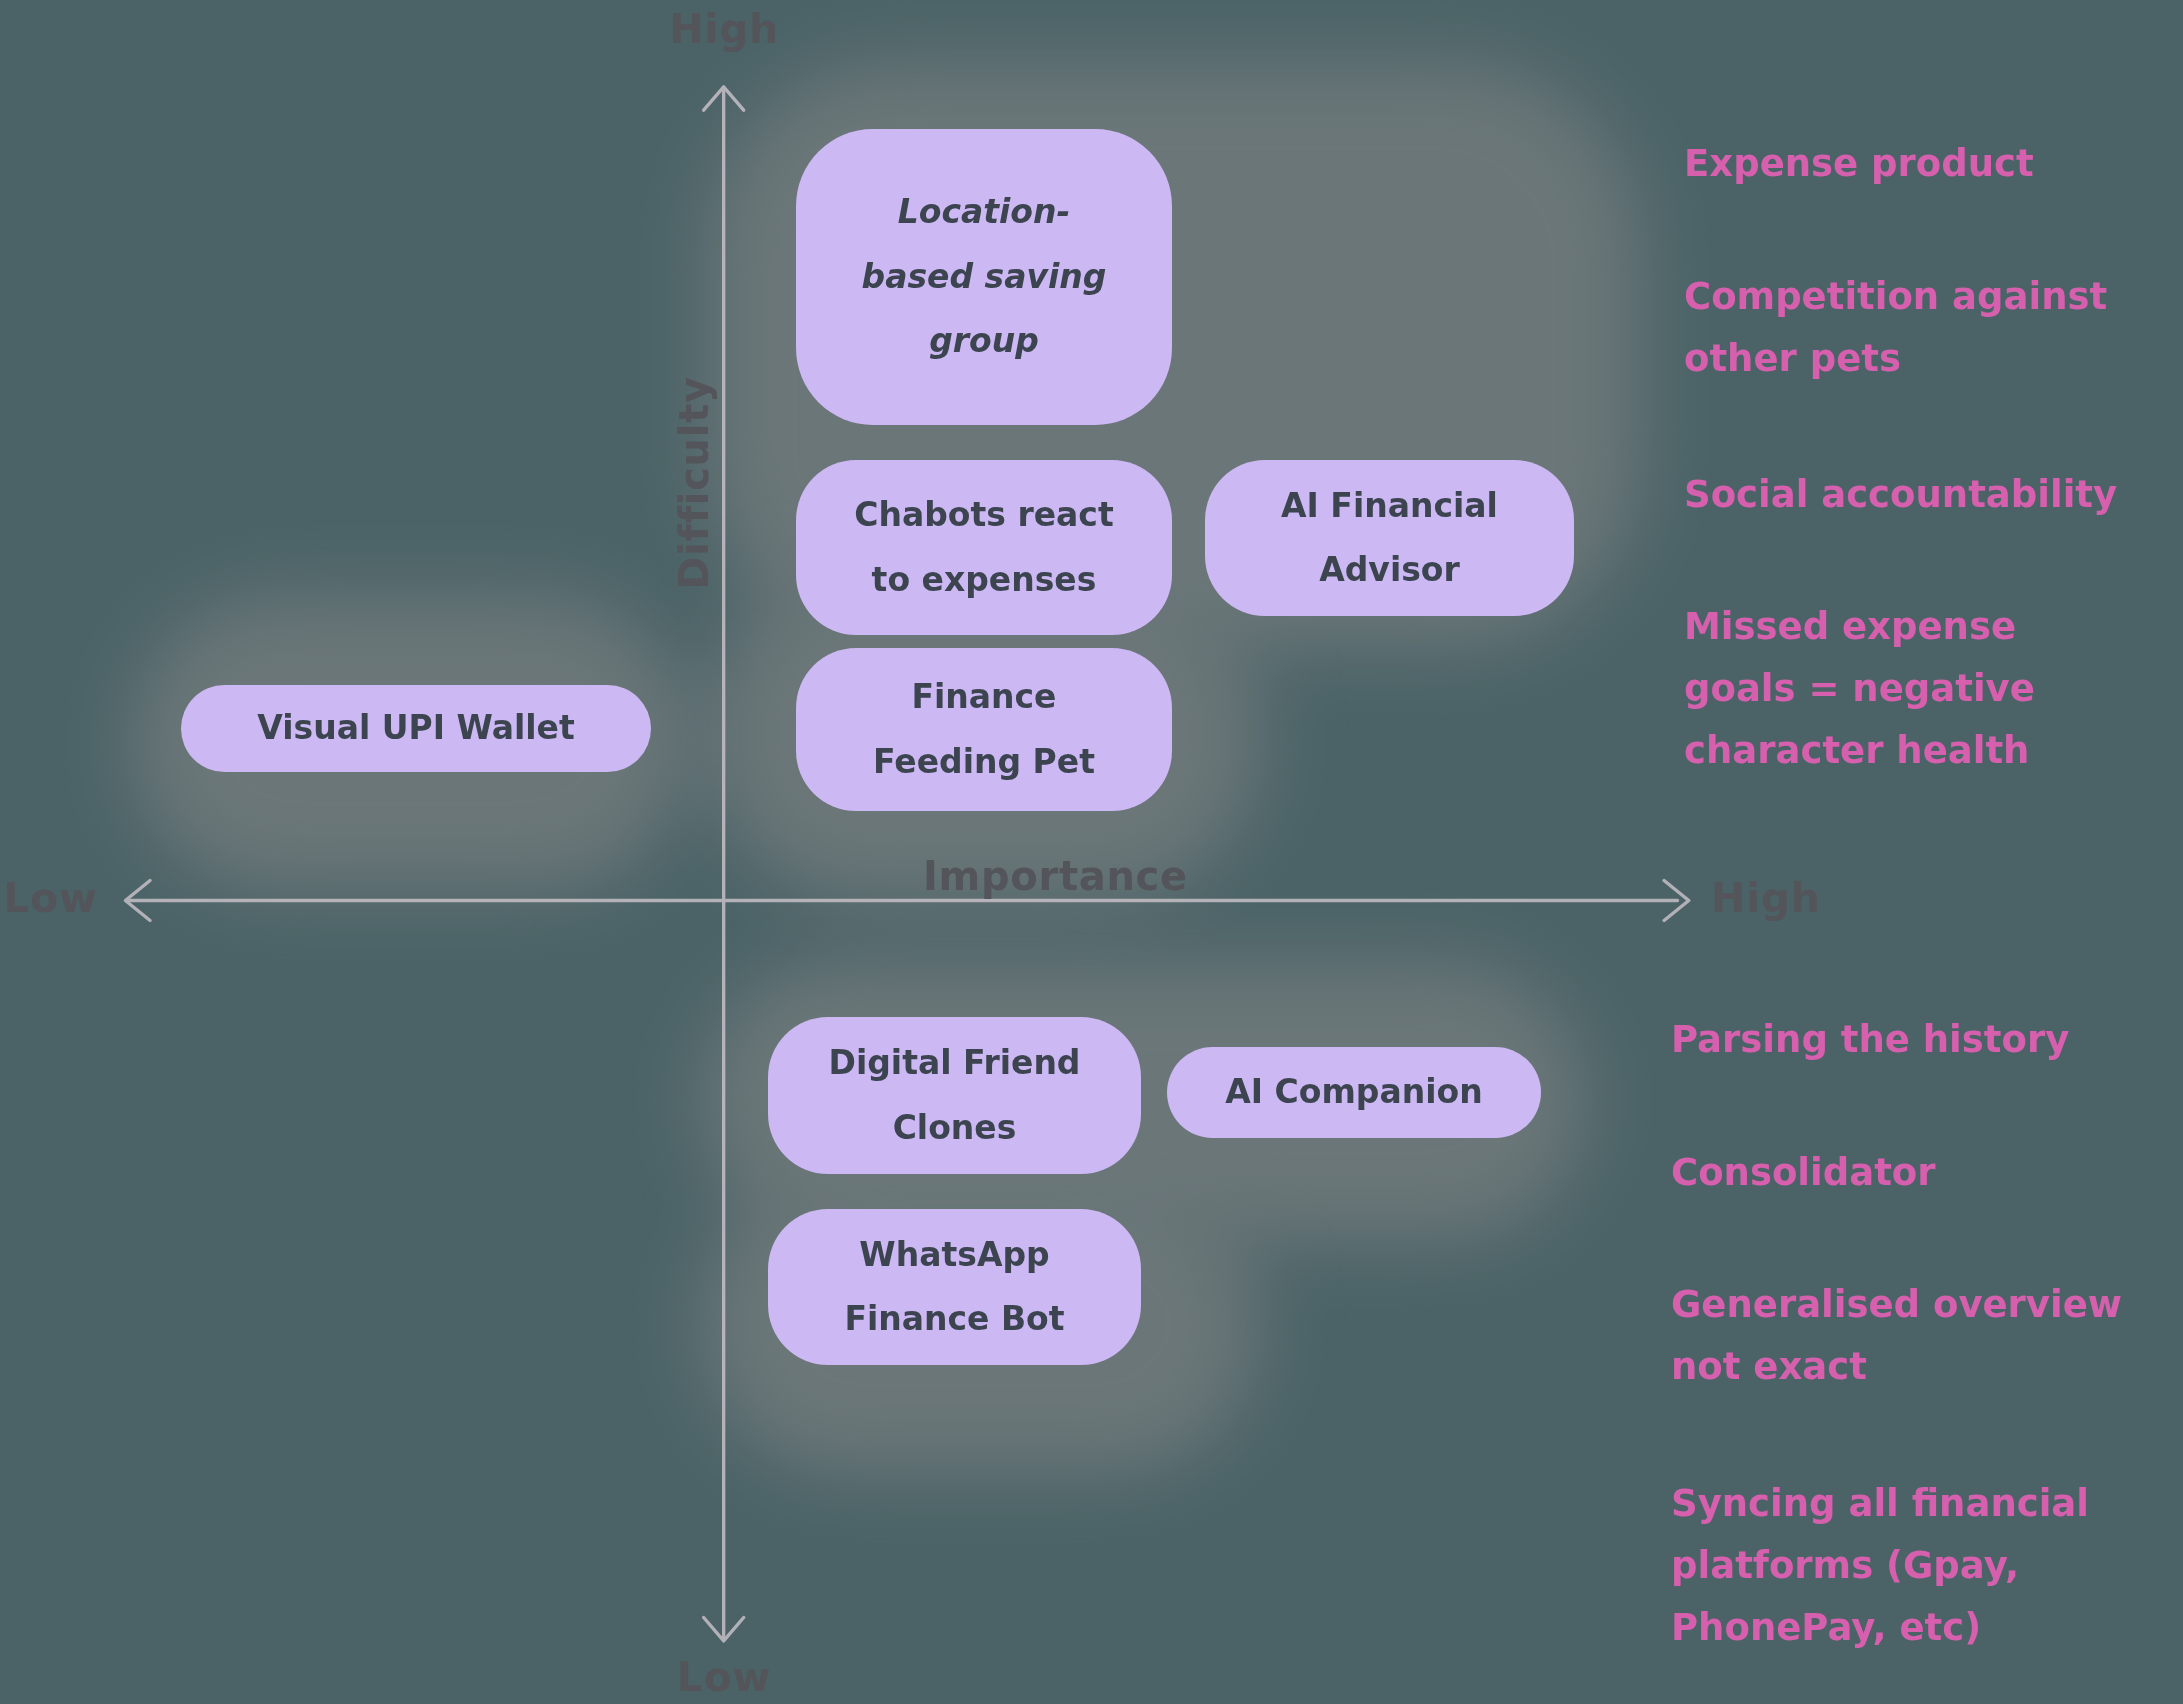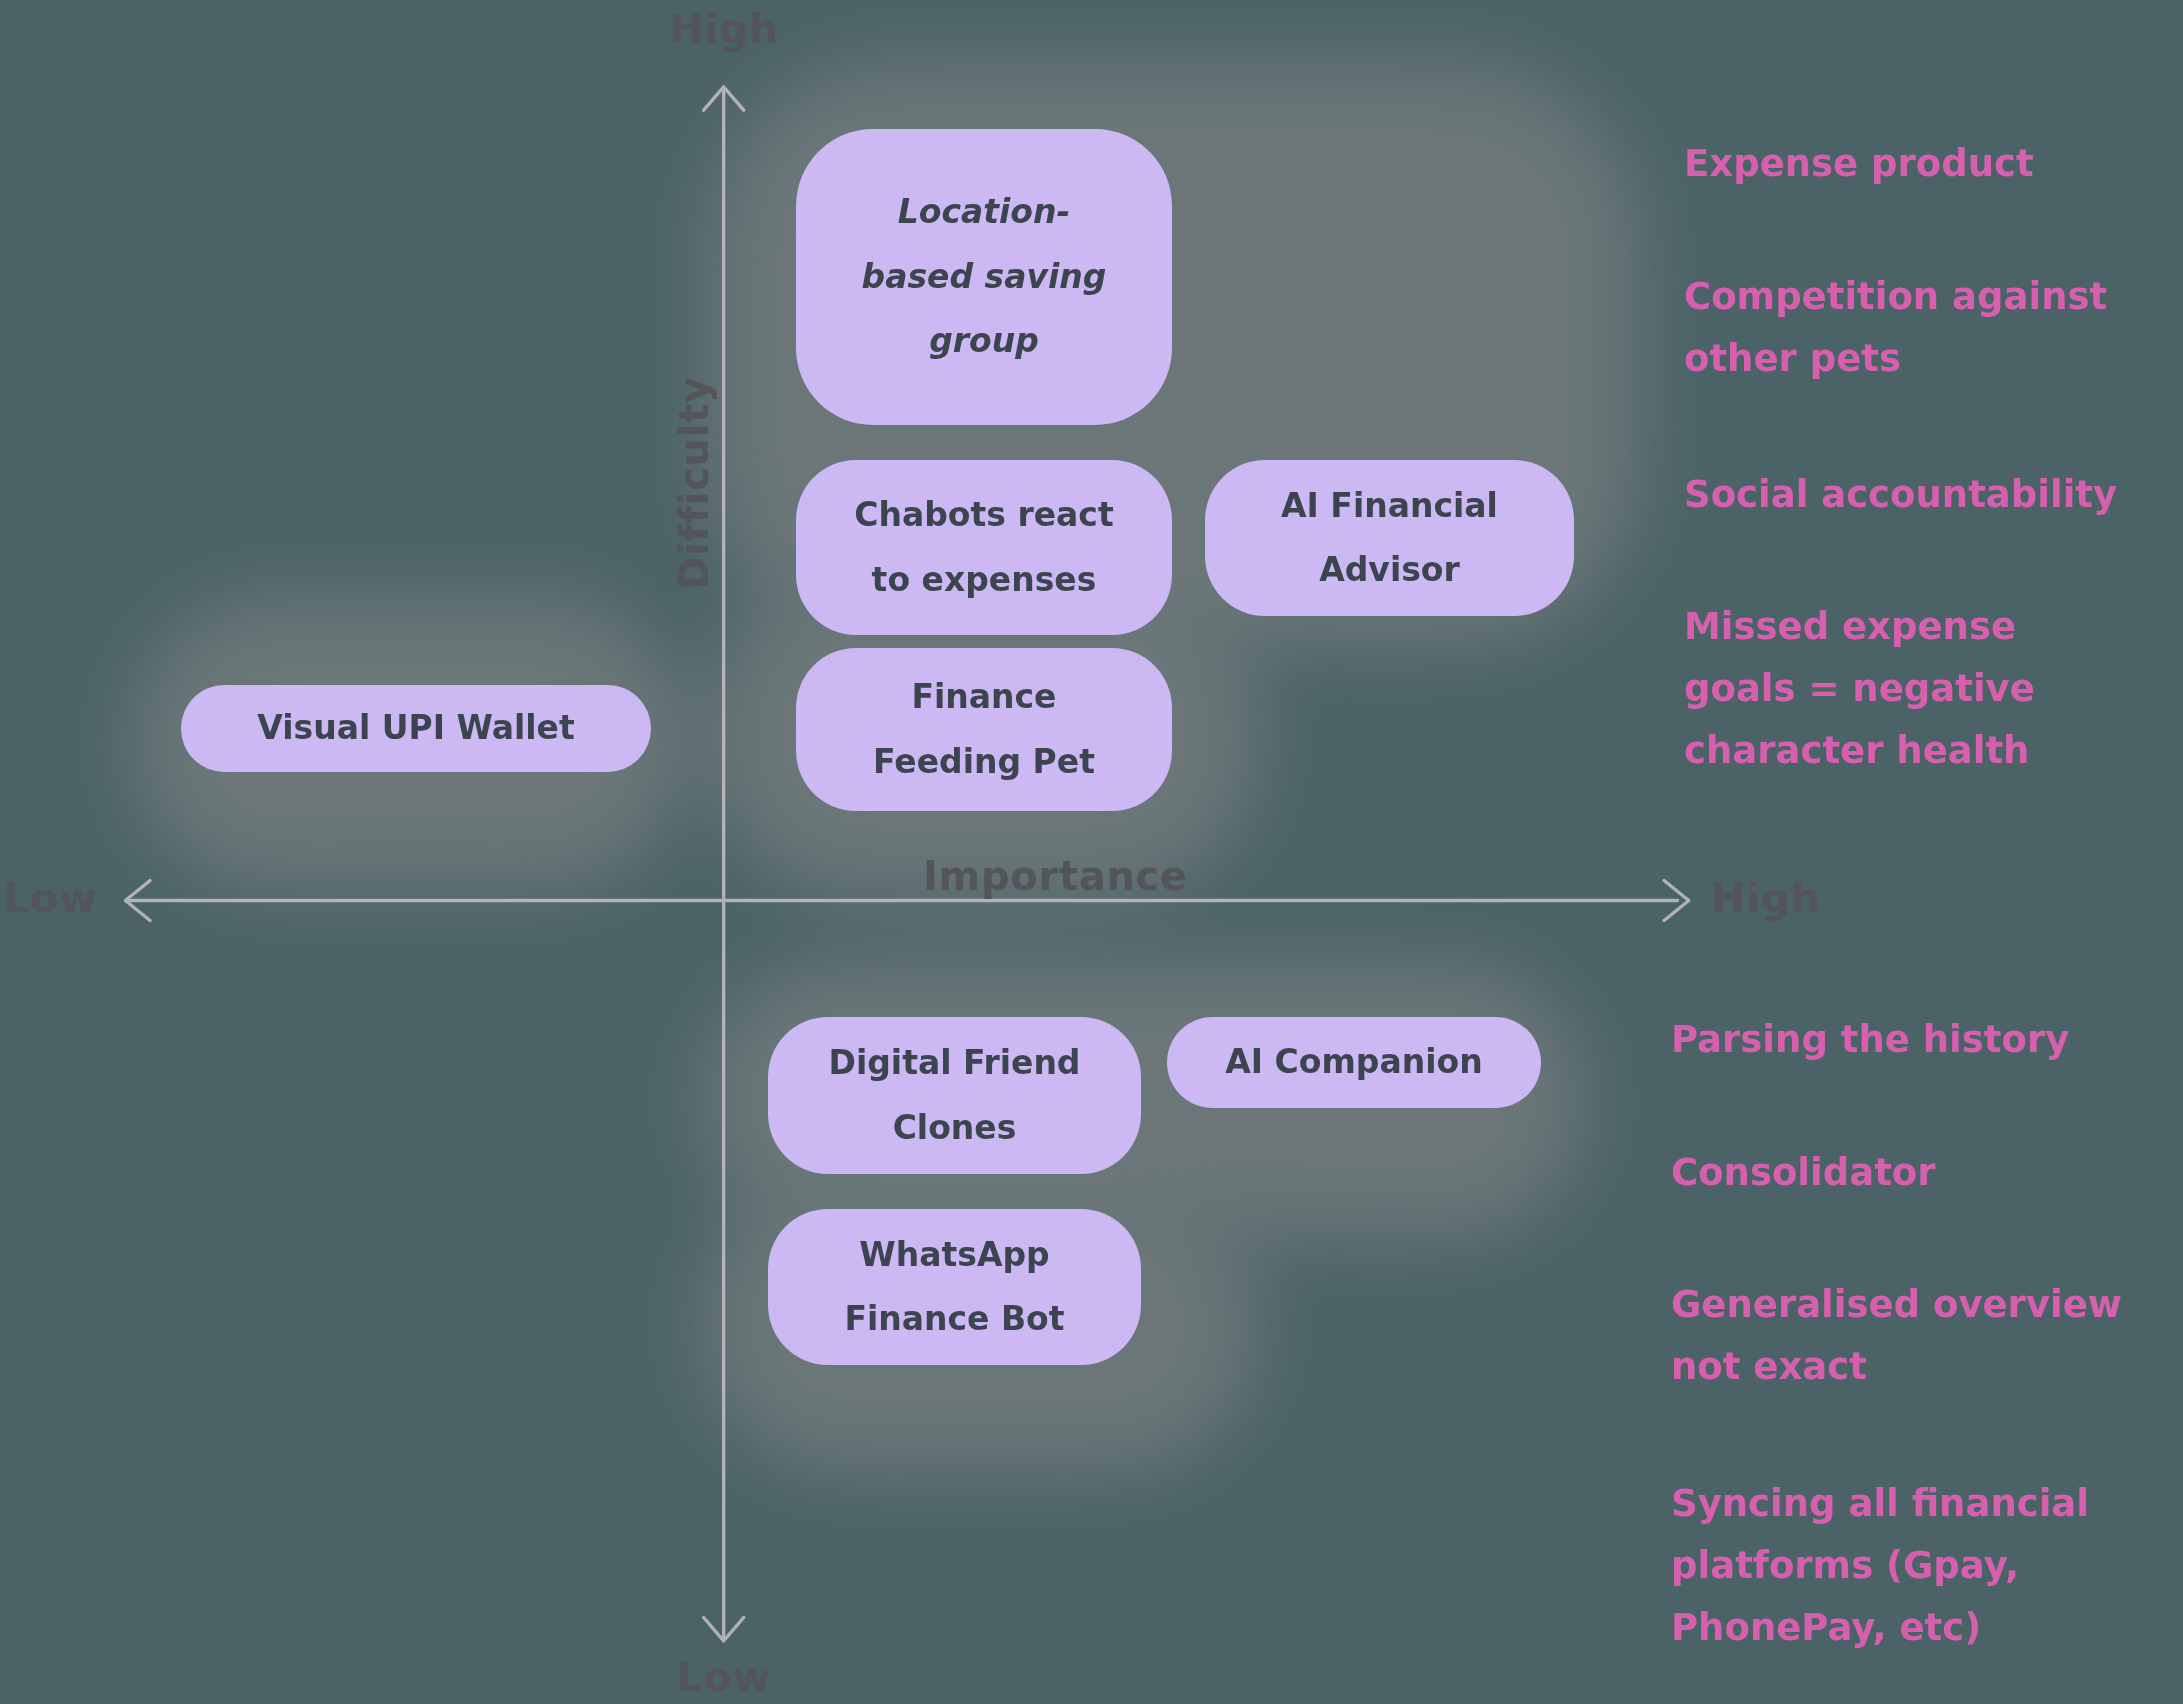--- a/index.html
+++ b/index.html
@@ -50,21 +50,21 @@
   }
   .card.r-lg{border-radius:77px;}
   .card.pill{border-radius:666px;}
   .c1{left:796px;top:129px;width:376px;height:296px;font-style:italic;}
   .c2{left:1205px;top:129px;width:369px;height:240px;}
   .c3{left:796px;top:460px;width:376px;height:175px;}
   .c4{left:1205px;top:460px;width:369px;height:156px;}
   .c5{left:796px;top:648px;width:376px;height:163px;}
   .c6{left:181px;top:685px;width:470px;height:87px;}
   .c7{left:768px;top:1017px;width:373px;height:157px;}
-  .c8{left:1167px;top:1017px;width:374px;height:91px;}
+  .c8{left:1167px;top:1047px;width:374px;height:91px;}
   .c9{left:768px;top:1209px;width:373px;height:156px;}
 
   
   .note{
     position:absolute;
     color:#d65fae;font-size:37px;font-weight:600;line-height:1.68;
     white-space:pre-line;width:520px;
   }
   .n0{left:1684px;top:133px;}
   .n1{left:1684px;top:266px;}

